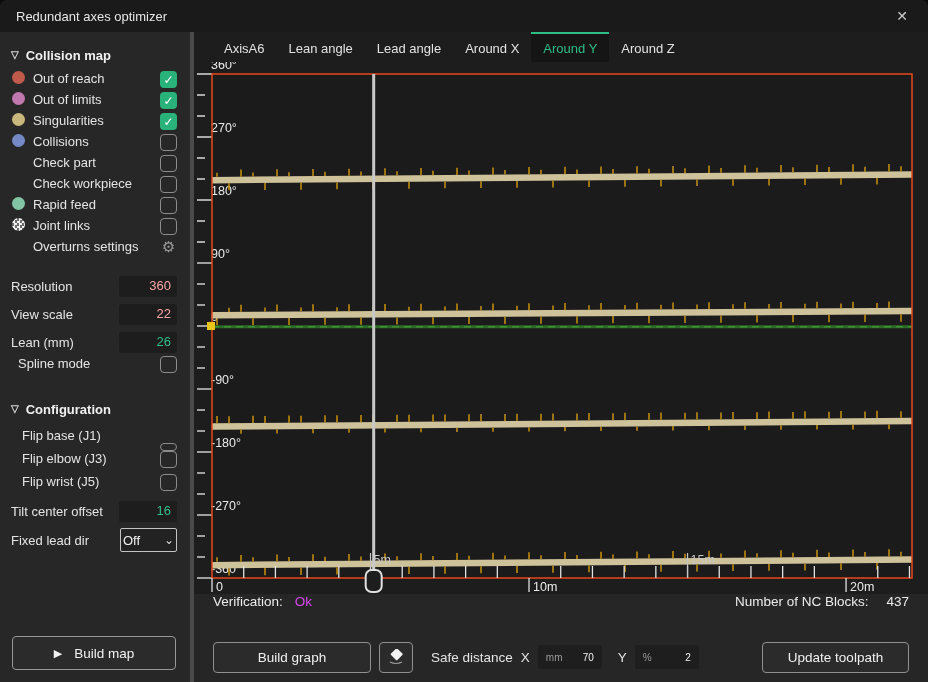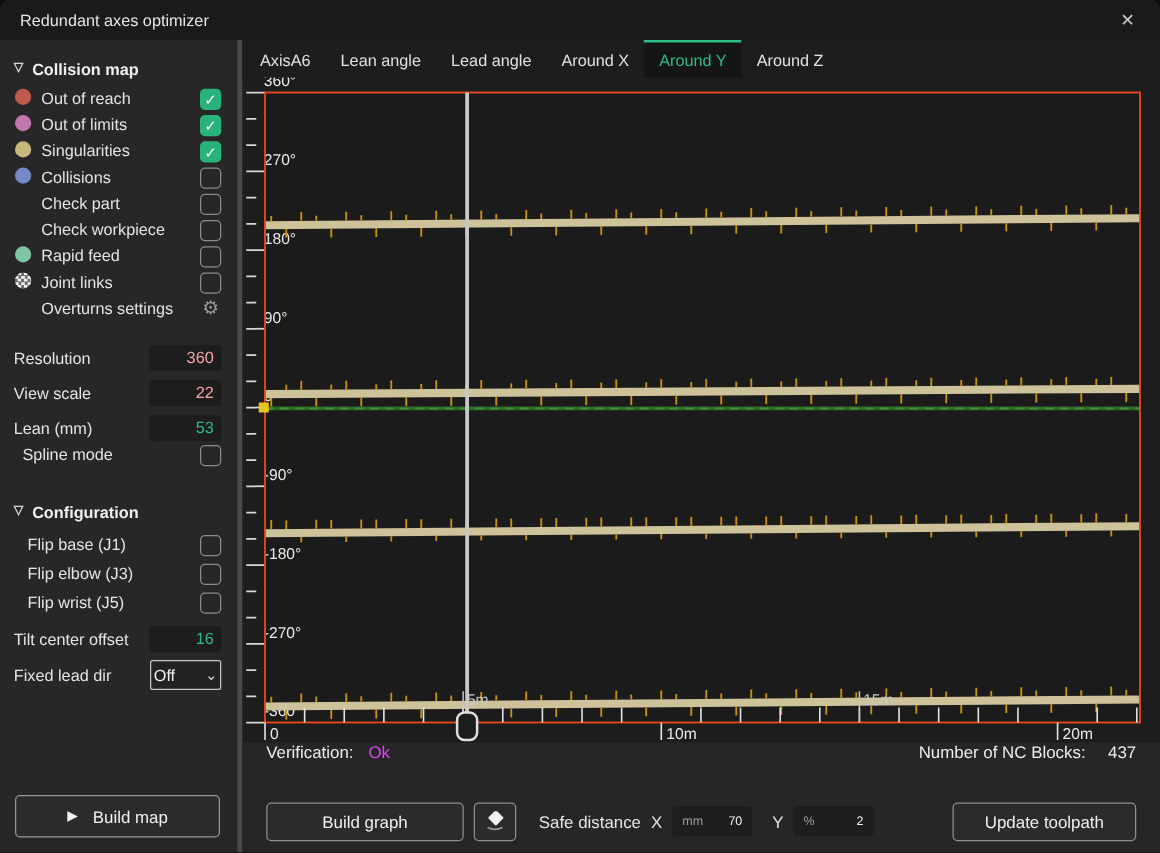--- a/index.html
+++ b/index.html
@@ -21,21 +21,21 @@
   .cb.checked{border:none;background:#2ab27b;}
   .gear{margin-left:auto;width:17px;text-align:center;color:#9a9a9a;font-size:15px;line-height:1;}
   .field-row{height:28px;display:flex;align-items:center;padding:0 13px 0 11px;font-size:13px;}
   .num-input{margin-left:auto;width:58px;height:21px;background:#1d1d1d;border-radius:3px;text-align:right;padding:2px 6px 0 0;font-size:13px;color:#fca5a5;}
   .num-input.green{color:#2dbd85;}
   .select{margin-left:auto;width:57px;height:24px;border:1px solid #c4c4c4;border-radius:2px;display:flex;align-items:center;padding:0 2px;font-size:13px;color:#f2f2f2;background:#222;}
   .select .chev{margin-left:auto;font-size:12px;color:#d8d8d8;line-height:0.5;}
   .build-map{position:absolute;left:12px;bottom:12px;width:164px;height:34px;border:1px solid #979797;border-radius:4px;background:#2b2b2b;color:#f2f2f2;font-size:13.5px;display:flex;align-items:center;justify-content:center;gap:12px;}
   .play{font-size:11px;line-height:1;}
   
-  .main{position:absolute;top:32px;left:194px;right:0;bottom:0;background:#1d1d1d;}
+  .main{position:absolute;top:32px;left:194px;right:0;bottom:0;background:#1d1d1d;padding-left:16px;}
   .tabbar{height:30px;display:flex;background:#1d1d1d;padding-left:2px;}
   .tab{padding:0 12px;display:flex;align-items:center;font-size:13px;color:#e2e2e2;border-top:2px solid transparent;}
   .tab.active{background:#151515;color:#2dbd85;border-top-color:#2dbd85;}
   .chart-wrap{position:absolute;top:30px;left:0;width:734px;height:532px;}
   .statusbar{position:absolute;top:562px;left:0;right:0;height:38px;display:flex;align-items:flex-start;padding:0 19px;background:#262626;font-size:13.5px;color:#ececec;}
   .ok{color:#d946ef;margin-left:12px;}
   .nc-group{margin-left:auto;display:flex;gap:18px;}
   .toolbar{position:absolute;top:600px;left:0;right:0;bottom:0;background:#262626;display:flex;align-items:center;padding:0 19px;gap:8px;font-size:13.5px;}
   .btn{height:31px;border:1px solid #8f8f8f;border-radius:4px;background:#2b2b2b;color:#f0f0f0;font-size:13.5px;display:flex;align-items:center;justify-content:center;}
   .btn-build-graph{width:158px;}
@@ -113,32 +113,32 @@
     <div class="field-row mt12">
       <span>Resolution</span>
       <span class="num-input">360</span>
     </div>
     <div class="field-row">
       <span>View scale</span>
       <span class="num-input">22</span>
     </div>
     <div class="field-row">
       <span>Lean (mm)</span>
-      <span class="num-input green">53</span>
+      <span class="num-input green">26</span>
     </div>
     <div class="side-row" style="height:26px;padding-left:18px;">
       <span>Spline mode</span>
       <span class="cb"></span>
     </div>
 
     <div class="section-header mt16">
       <span class="tri">▽</span>
       <span>Configuration</span>
     </div>
-    <div class="side-row" style="margin-top:8px;height:23px;padding-left:22px;">
+    <div class="side-row" style="margin-top:8px;height:23px;padding-left:22px;flex-direction:column;">
       <span>Flip base (J1)</span>
       <span class="cb"></span>
     </div>
     <div class="side-row" style="height:23px;padding-left:22px;">
       <span>Flip elbow (J3)</span>
       <span class="cb"></span>
     </div>
     <div class="side-row" style="height:23px;padding-left:22px;">
       <span>Flip wrist (J5)</span>
       <span class="cb"></span>

